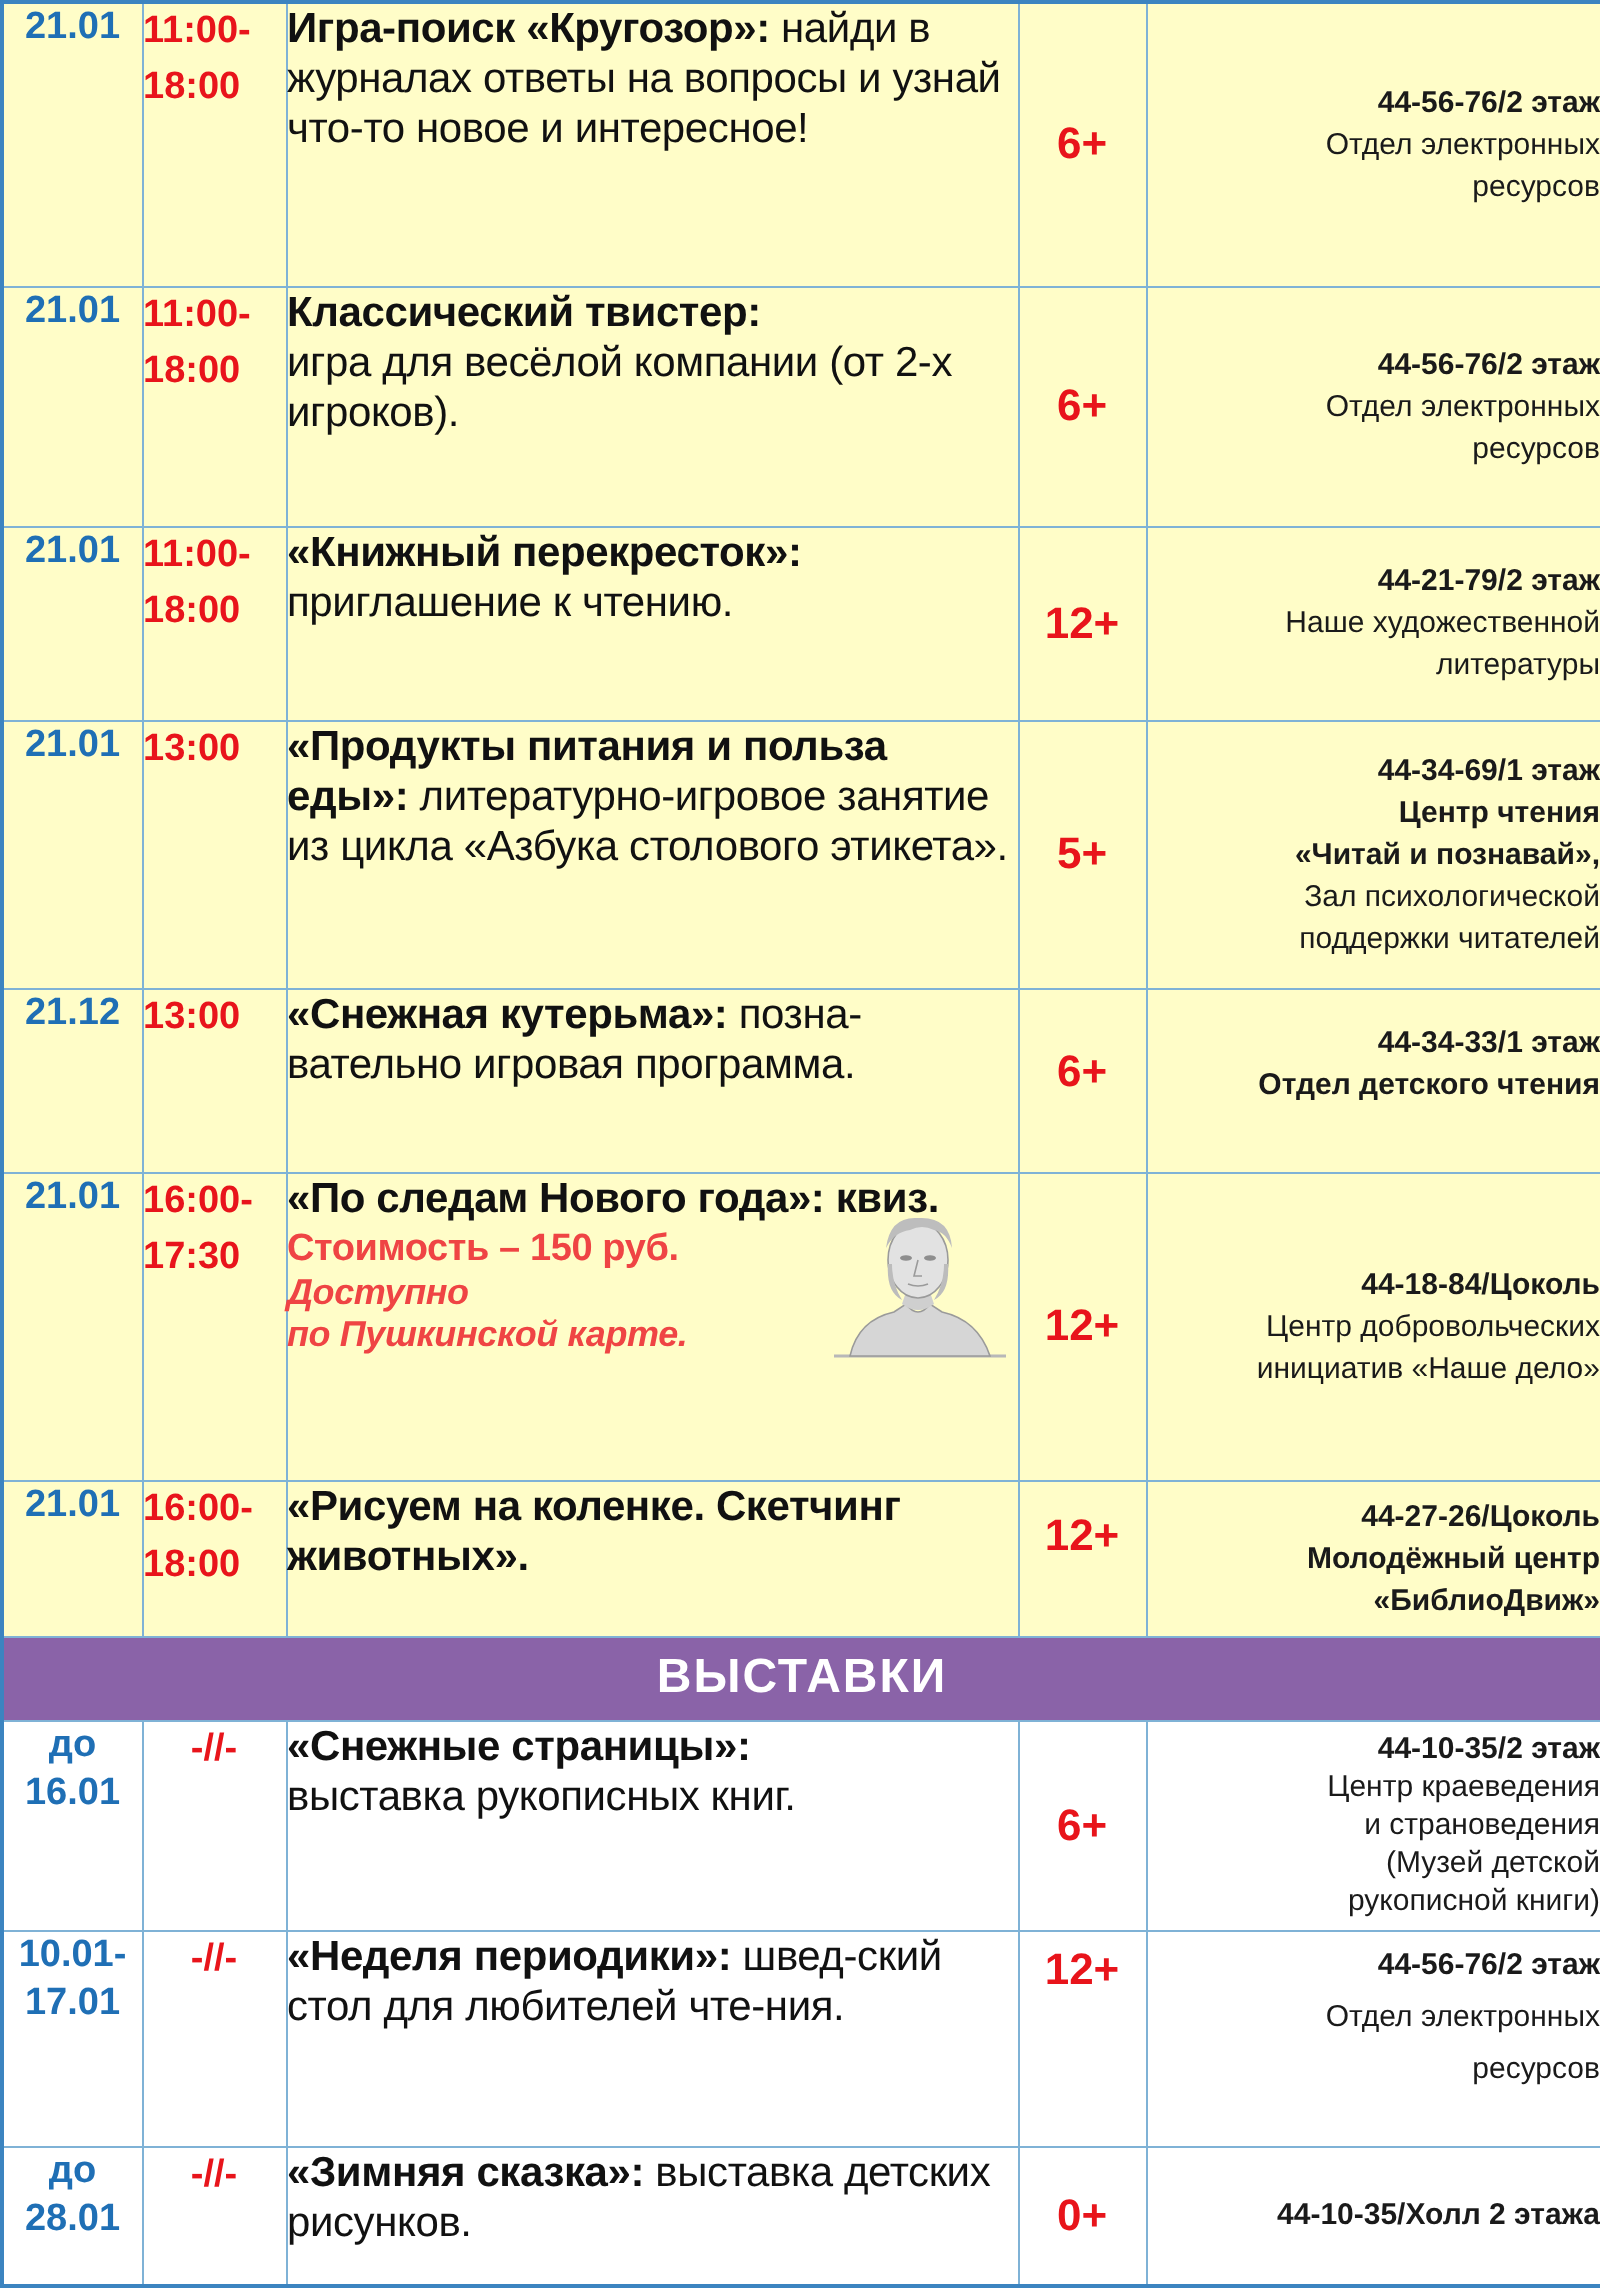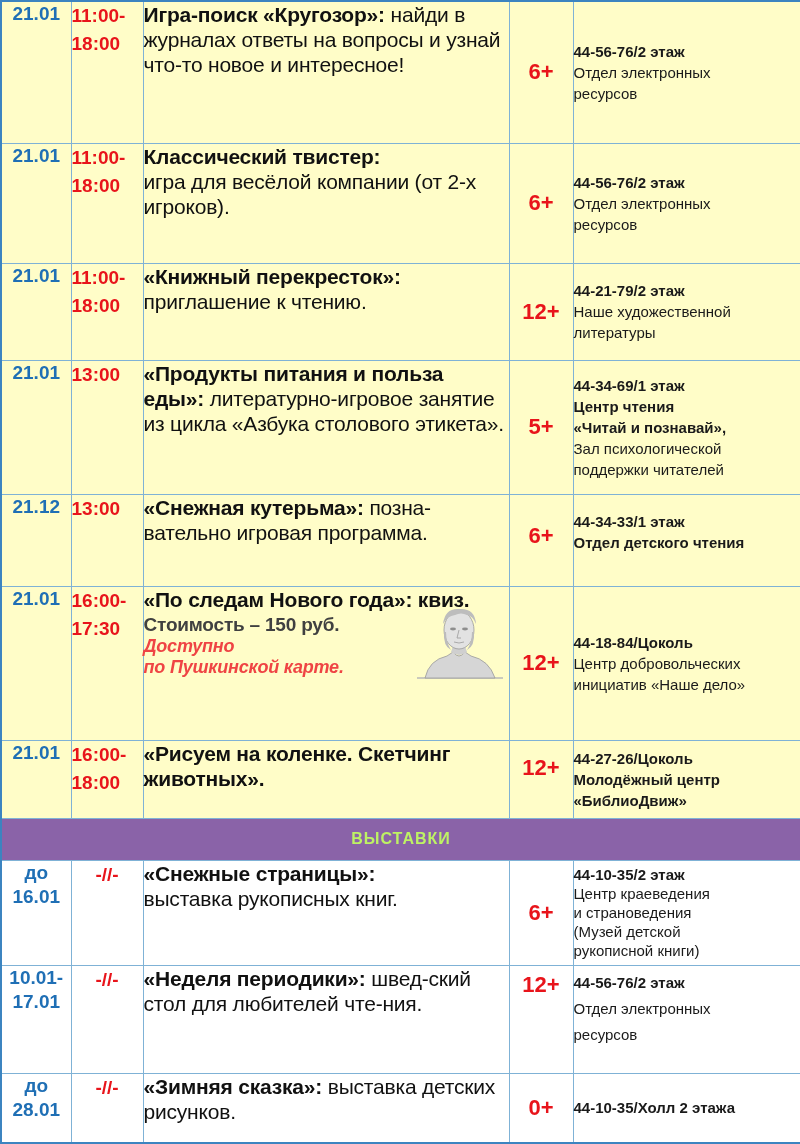--- a/index.html
+++ b/index.html
@@ -32,42 +32,42 @@
     color: #e8141b; font-weight: bold; font-size: 19px;
     padding: 6px 4px 0 0; line-height: 28px;
   }
   .time.center { text-align: center; padding-right: 0; }
   .title {
     font-size: 21px; line-height: 25px; color: #111;
     padding: 5px 6px 0 6px; letter-spacing: -0.2px; margin-left: 13px;
   }
   .title b { font-weight: bold; }
   .promo-price {
-    color: #404040; font-weight: bold; font-size: 19px; line-height: 22px; margin-top: 2px;
+    color: #ef4444; font-weight: bold; font-size: 19px; line-height: 22px; margin-top: 2px;
   }
   .promo-note {
     color: #ef4444; font-weight: bold; font-style: italic; font-size: 18px; line-height: 21px;
   }
   .promo-wrap { position: relative; }
   .bust {
     position: absolute; right: 4px; bottom: -2px; width: 92px; height: 78px;
   }
   .age {
     color: #e8141b; font-weight: bold; font-size: 22px;
     text-align: center; vertical-align: middle !important;
   }
   .place {
     font-size: 15px; line-height: 21px; color: #1a1a1a;
-    text-align: left; vertical-align: middle !important; padding: 2px 4px;
+    text-align: right; vertical-align: middle !important; padding: 2px 4px;
   }
   .place .phone { font-weight: bold; }
   .place .bold { font-weight: bold; }
   tr.section td {
-    background: #8a63a8; color: #bef264; font-weight: bold;
-    text-align: center; font-size: 16px; letter-spacing: 1px;
+    background: #8a63a8; color: #ffffff; font-weight: bold;
+    text-align: center; font-size: 24px; letter-spacing: 1px;
     height: 41px; vertical-align: middle;
   }
 </style>
 </head>
 <body>
 
 <table class="sched">
   <colgroup>
     <col class="c-date">
       <col class="c-time">

